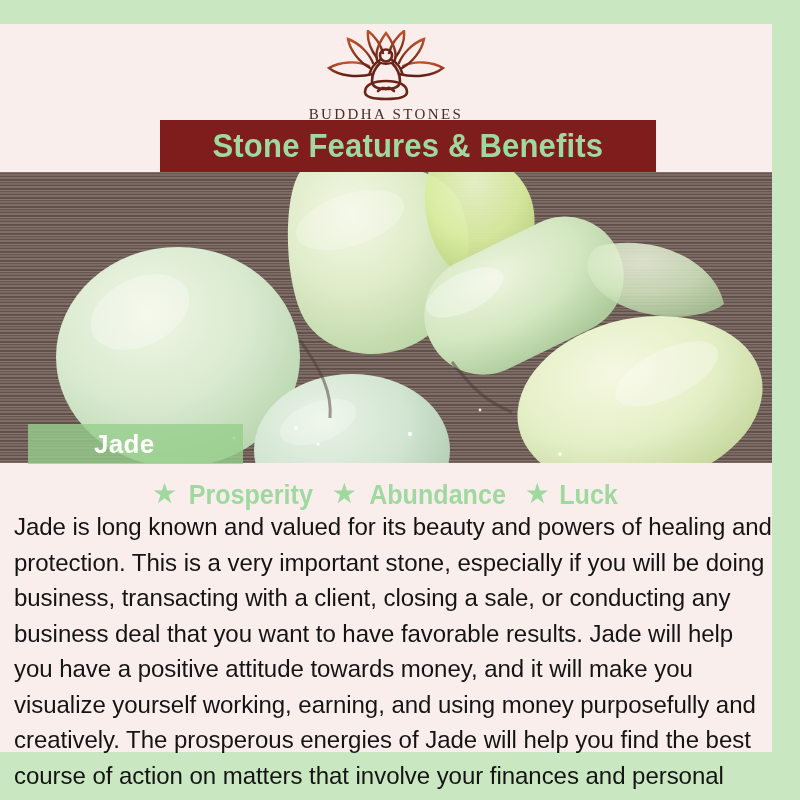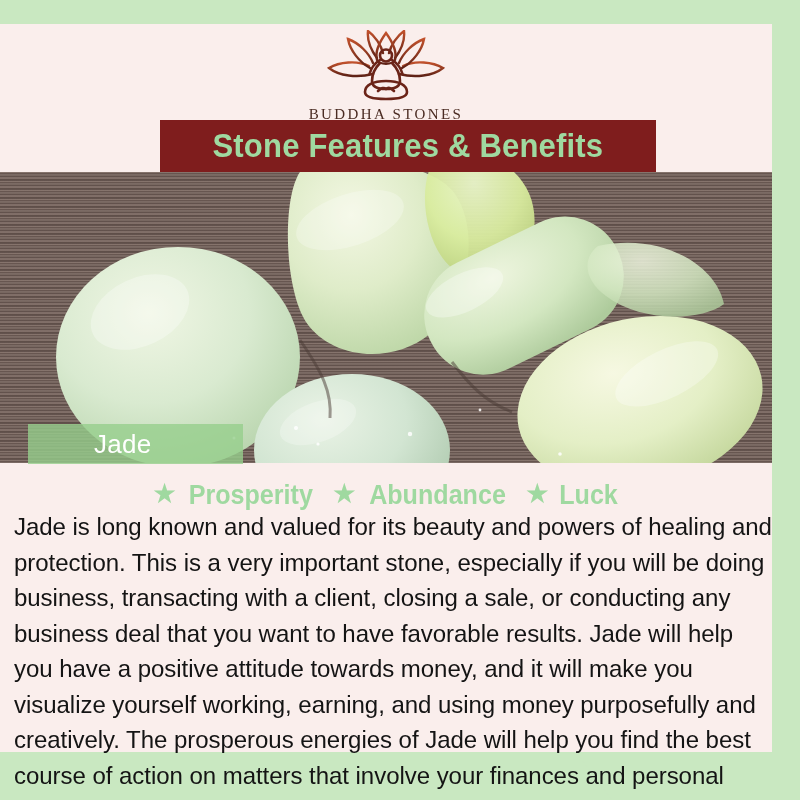--- a/index.html
+++ b/index.html
@@ -99,21 +99,21 @@
   .jade-strip{
     position:absolute; left:28px; top:424px;
     width:215px; height:40px;
     background:rgba(150,206,140,.80);
     z-index:5;
     display:flex; align-items:center;
   }
   .jade-strip span{
     margin-left:66px;
     color:#ffffff;
-    font-weight:400;
+    font-weight:700;
     font-size:26px;
     letter-spacing:.3px;
   }
 
   
   .benefits{
     position:absolute; left:0; top:477px; width:772px; height:36px;
     z-index:4;
     display:flex; align-items:center; justify-content:center;
     gap:14px;

